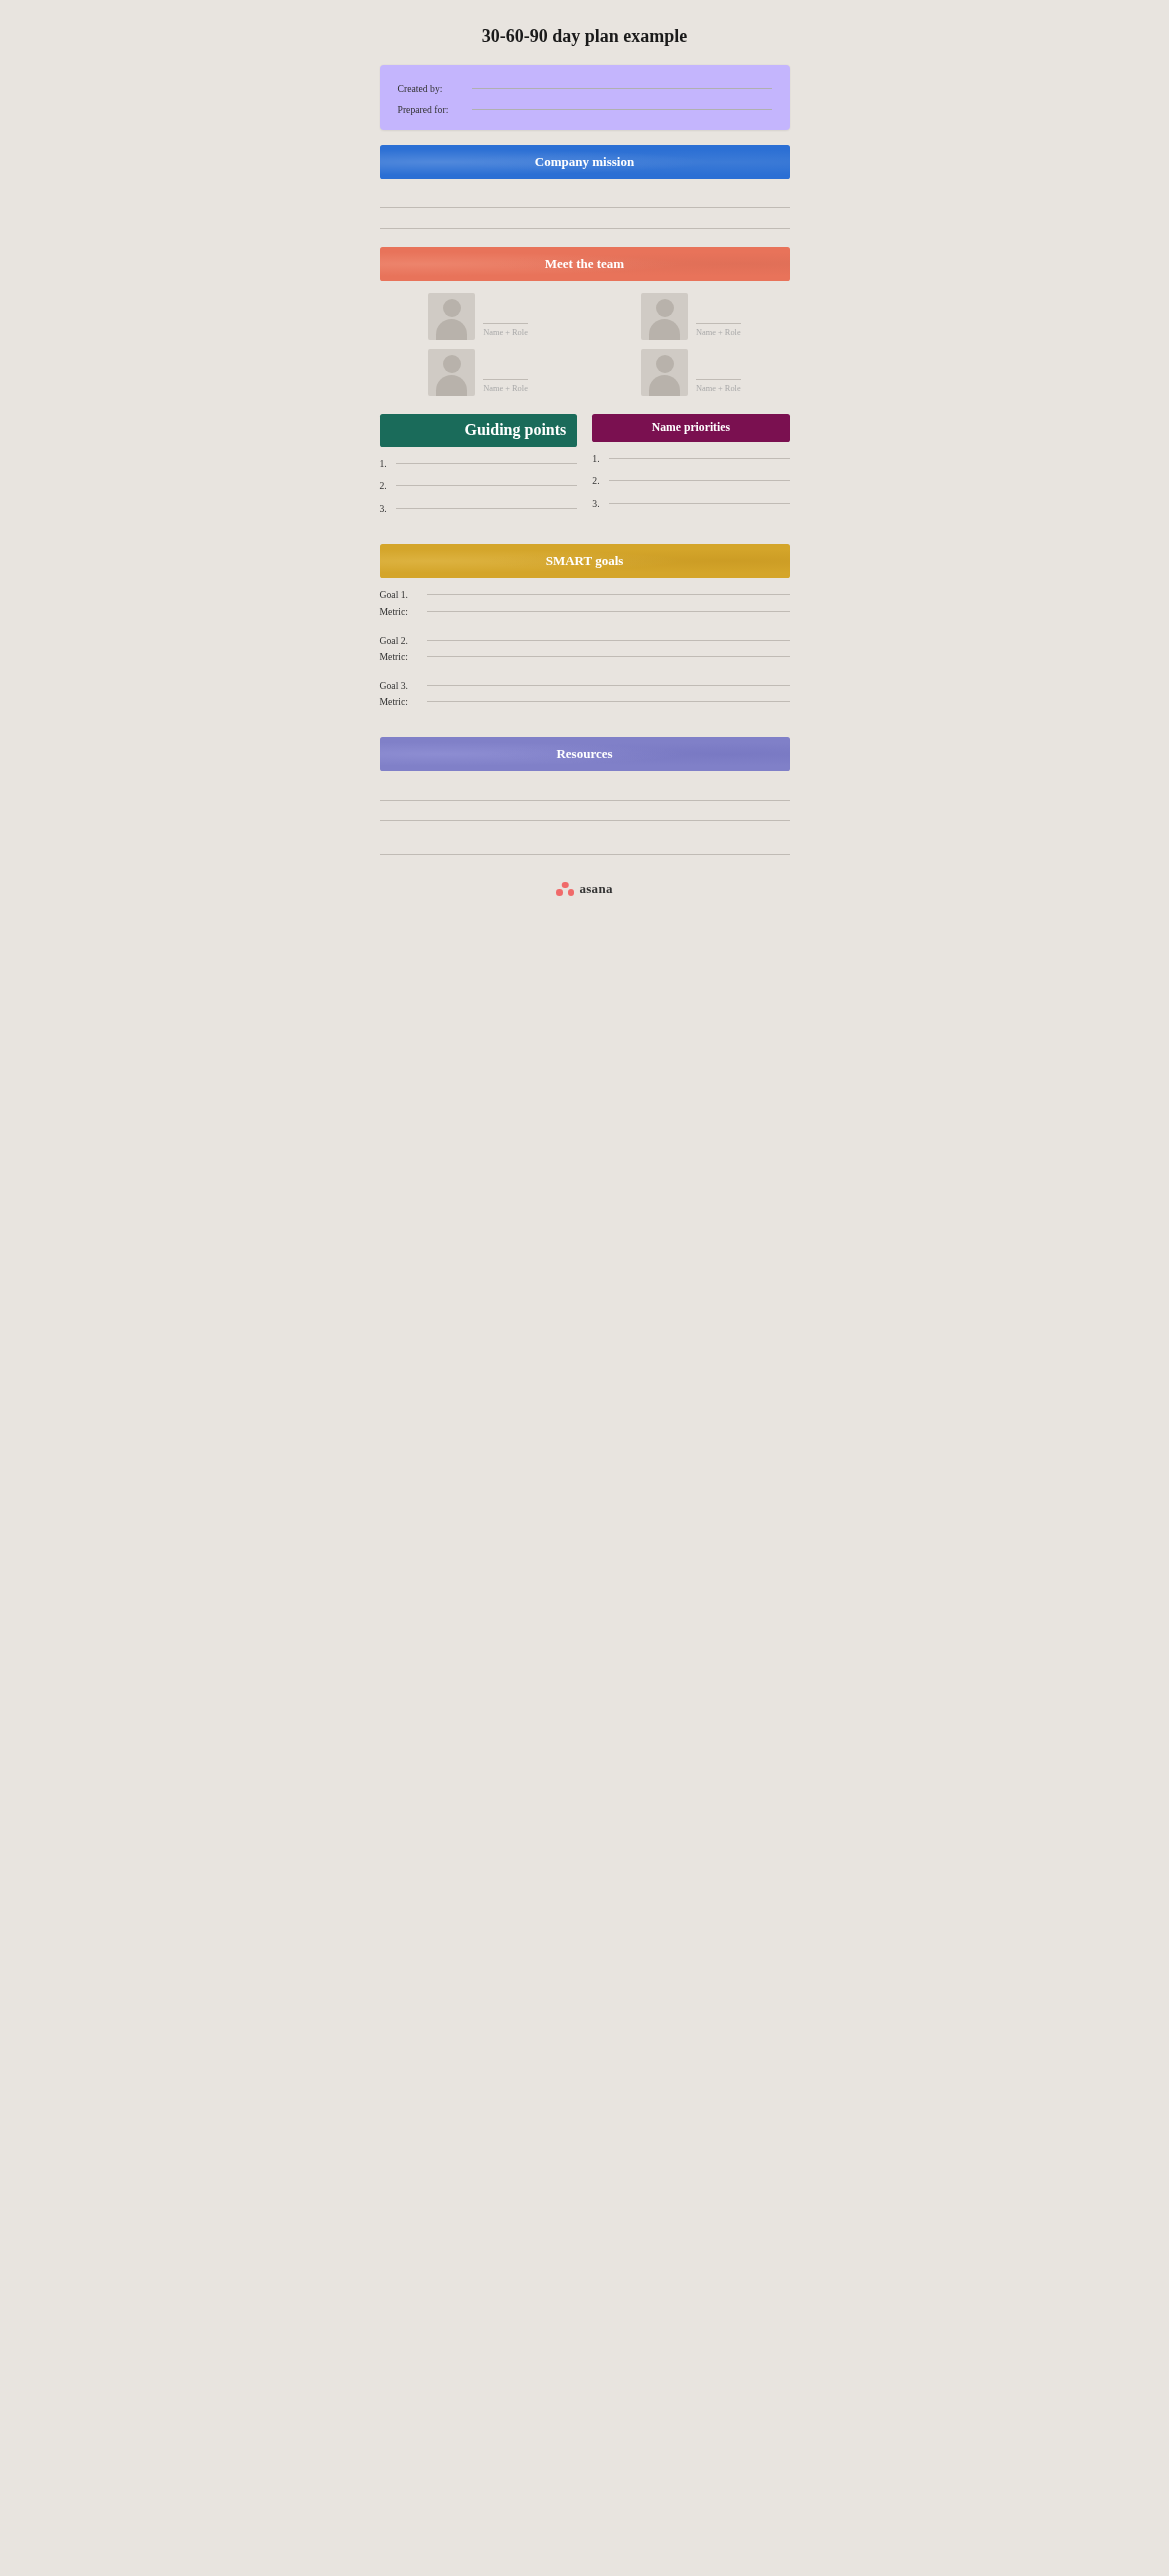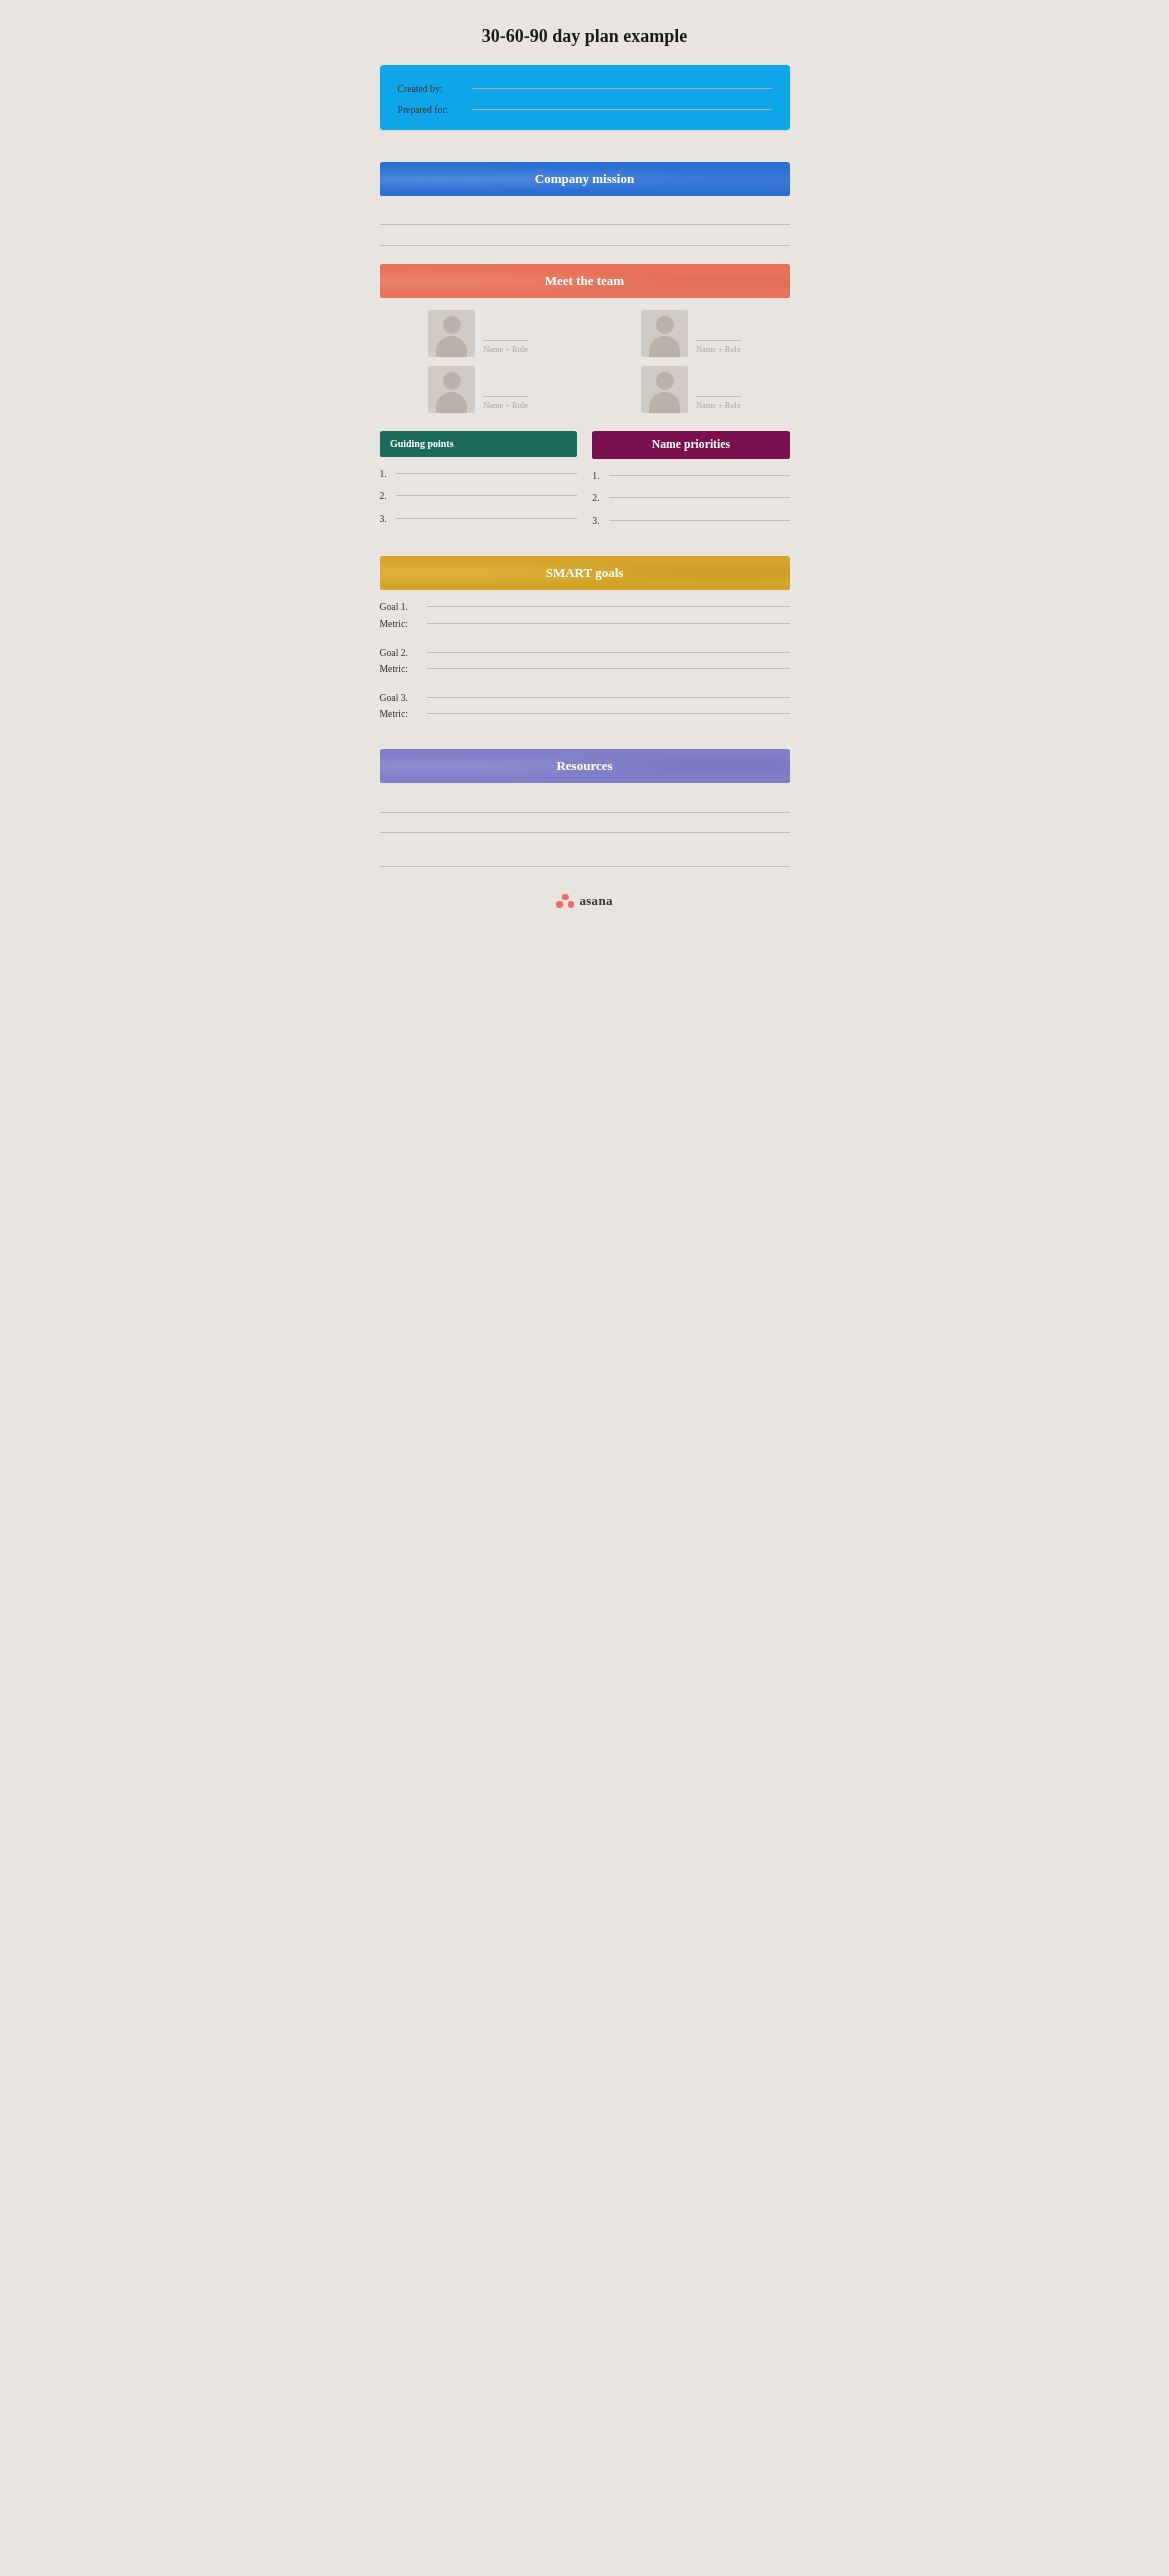--- a/index.html
+++ b/index.html
@@ -22,24 +22,24 @@
       text-align: center;
       font-size: 18px;
       font-weight: bold;
       color: #1a1a1a;
       margin-bottom: 18px;
       font-family: Georgia, serif;
     }
 
     
     .info-box {
-      background: #0ea5e9;
+      background: #c4b5fd;
       border-radius: 3.9px;
       padding: 18px 18px 14.3px 18px;
-      margin-bottom: 32px;
+      margin-bottom: 15px;
       box-shadow: 0 0.6px 1.9px rgba(0,0,0,0.08);
     }
 
     .info-row {
       display: flex;
       align-items: center;
       margin-bottom: 10.4px;
       font-size: 9.7px;
       color: #333;
     }
@@ -194,23 +194,23 @@
       gap: 0 15.6px;
       margin-bottom: 18px;
     }
 
     .col-panel {}
 
     .col-banner-green {
       background-color: #1a6b5a;
       border-radius: 2.6px;
       padding: 7.8px 10.4px;
-      text-align: left;
+      text-align: right;
       color: #ffffff;
-      font-size: 10px;
+      font-size: 16px;
       font-weight: bold;
       margin-bottom: 10.4px;
     }
 
     .col-banner-maroon {
       background-color: #7a1050;
       border-radius: 2.6px;
       padding: 7.8px 10.4px;
       text-align: center;
       color: #ffffff;

